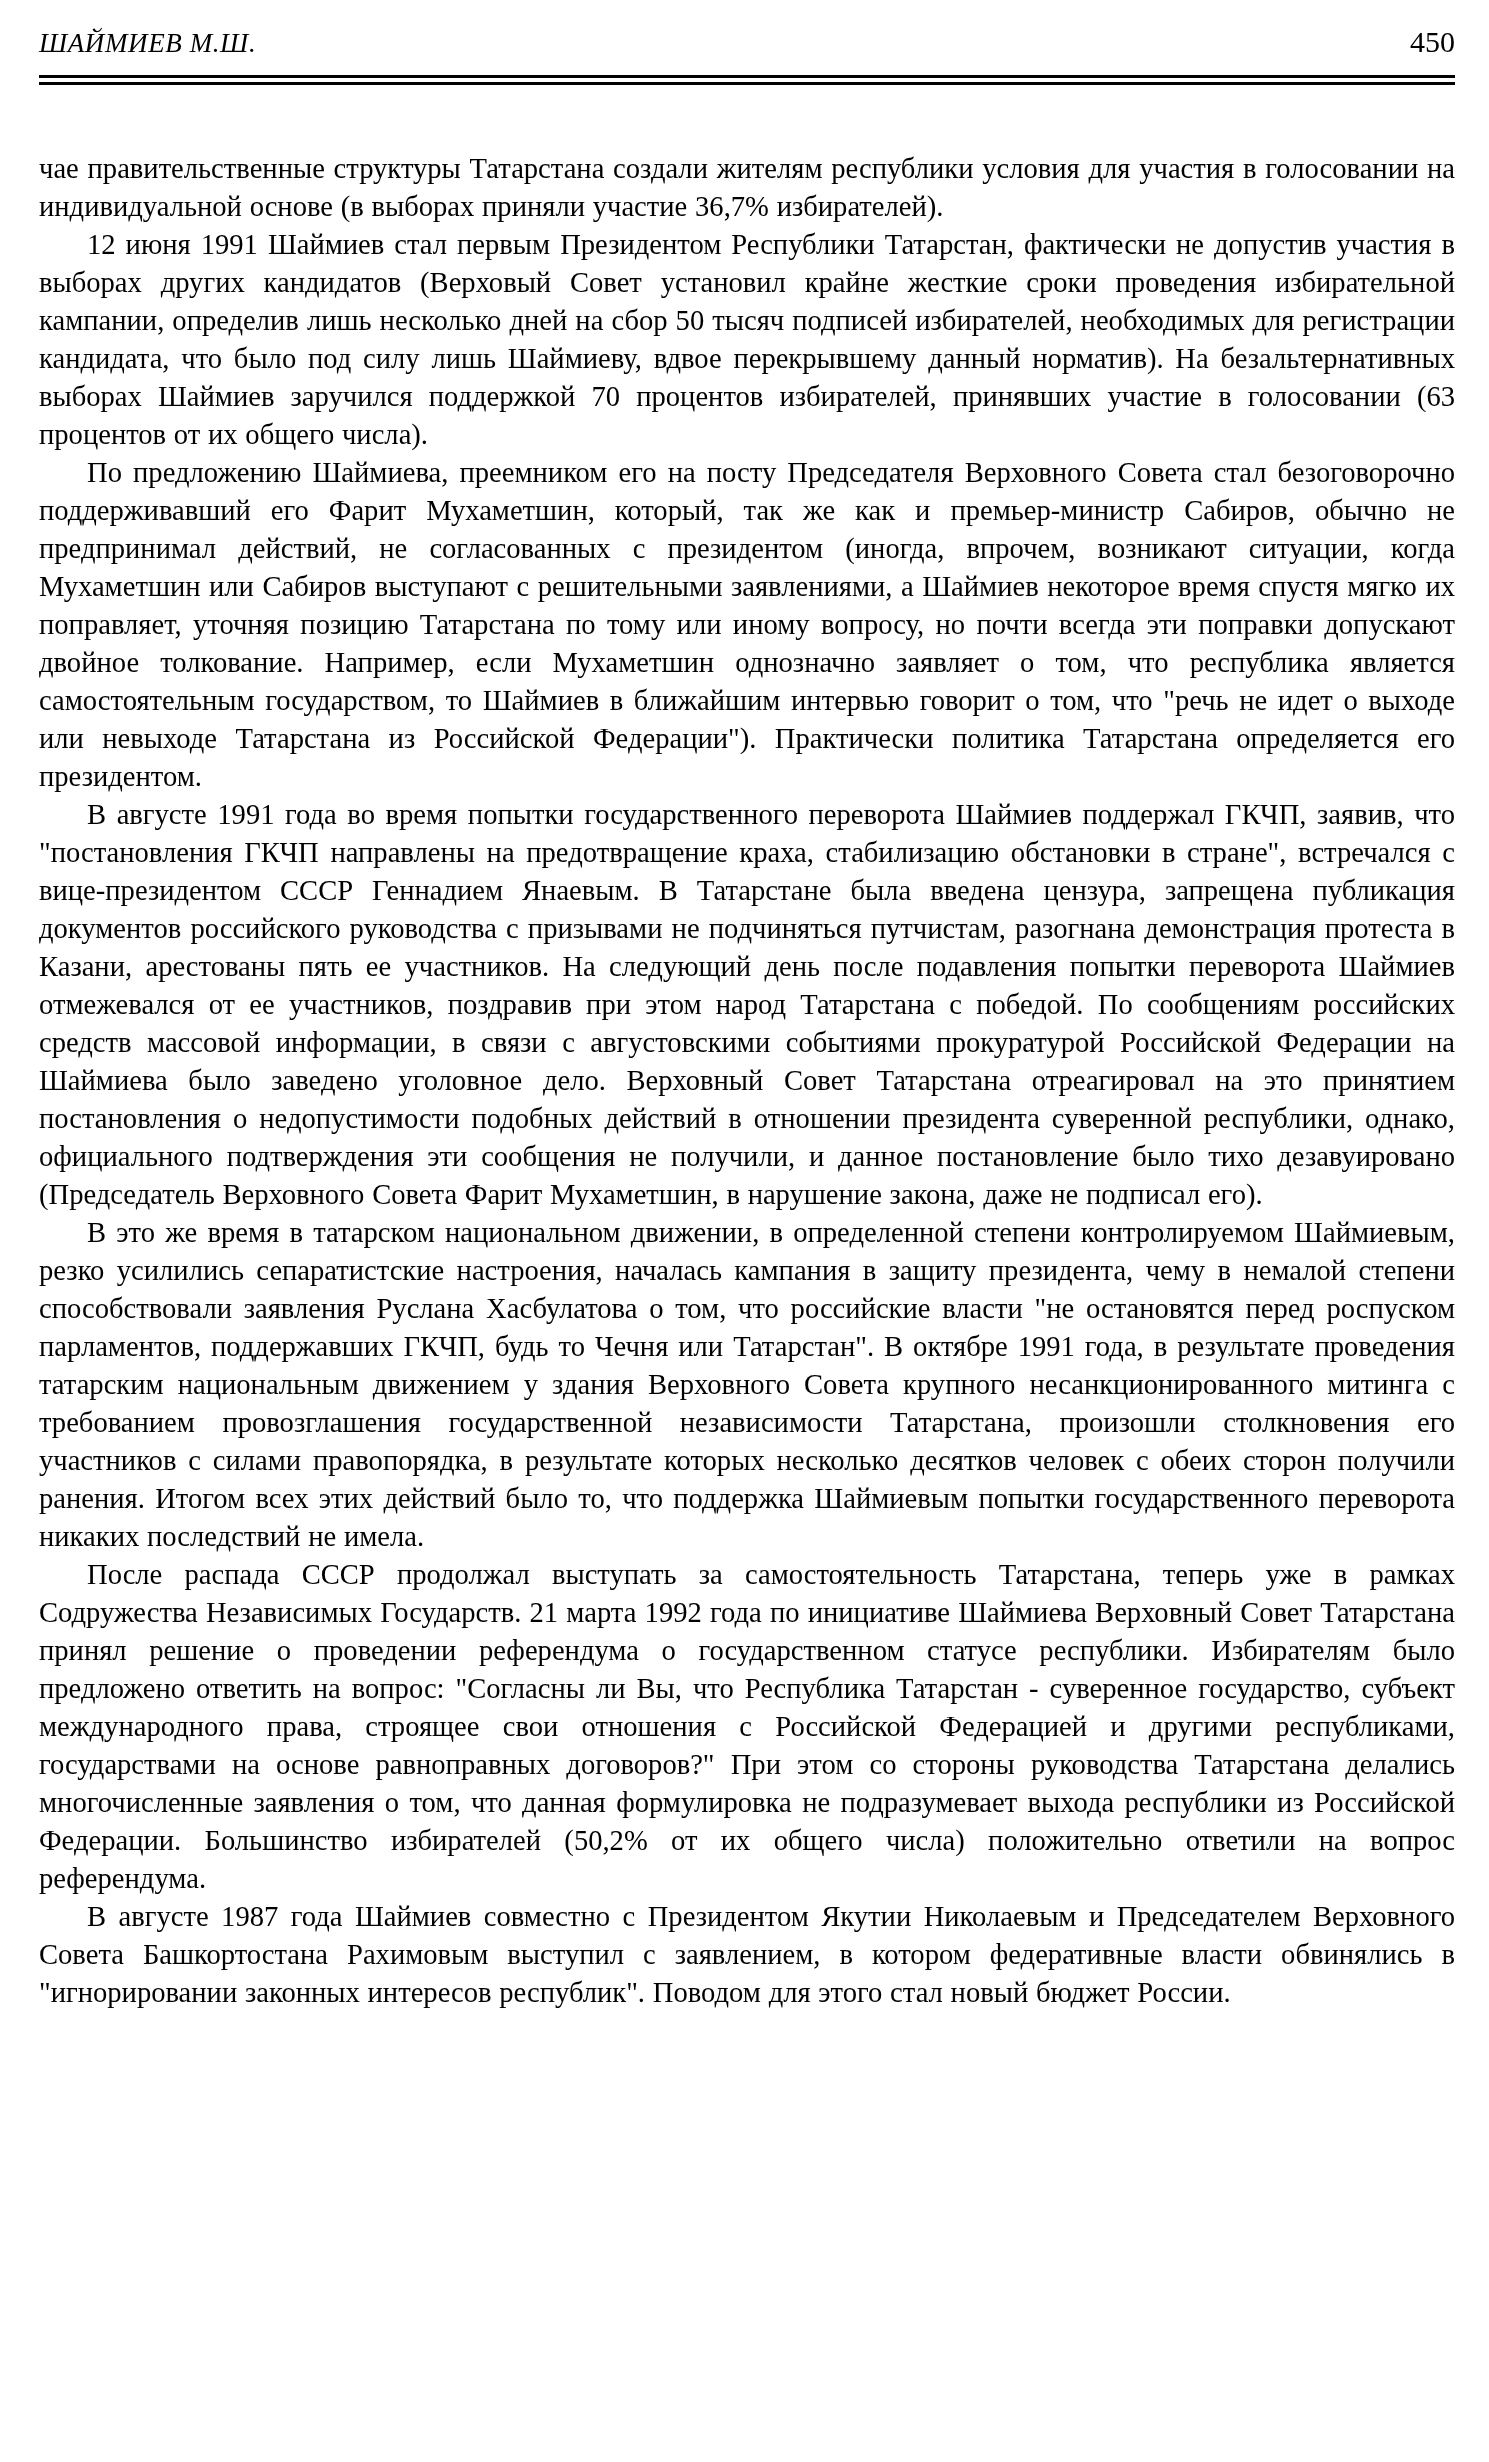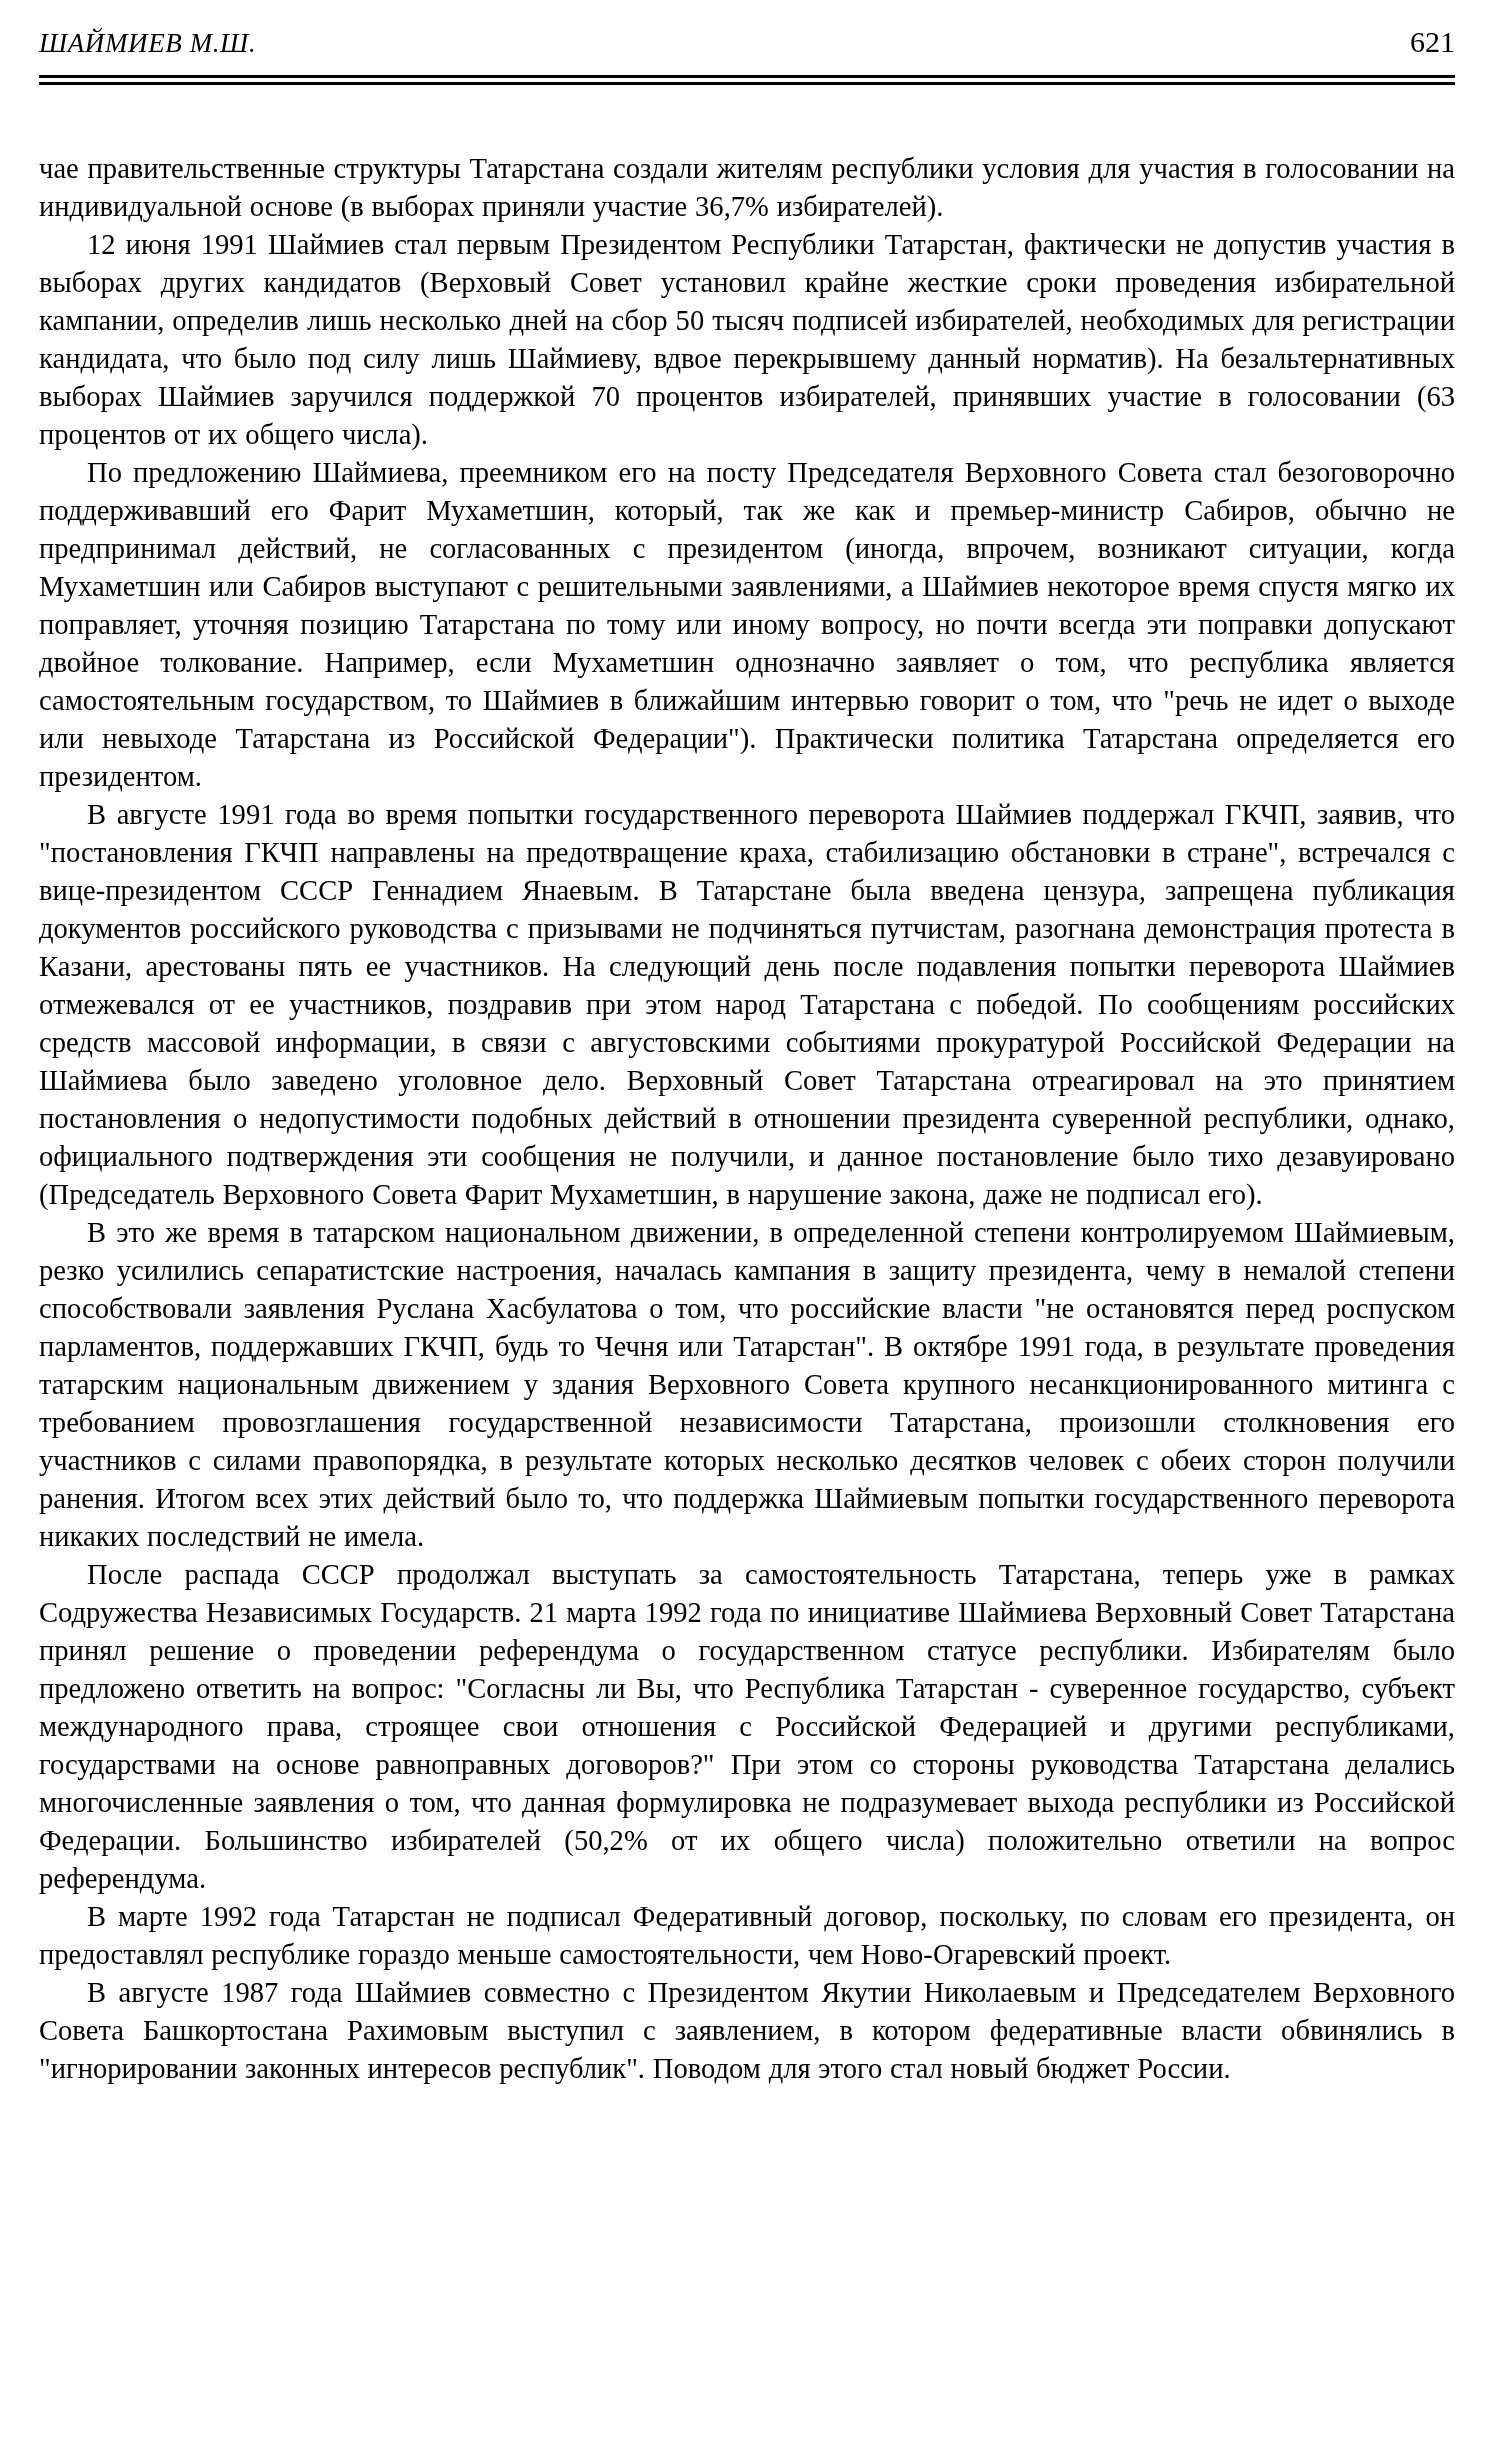--- a/index.html
+++ b/index.html
@@ -59,30 +59,29 @@
     margin-top: 45px;
   }
 </style>
 </head>
 <body>
 
 <div class="page">
 
   <div class="running-head">
     <span class="running-title">ШАЙМИЕВ М.Ш.</span>
-    <span class="page-number">621</span>
+    <span class="page-number">450</span>
   </div>
 
   <div class="double-rule"></div>
 
   <div class="body-text">
     <p class="no-indent">чае правительственные структуры Татарстана создали жителям республики условия для участия в голосовании на индивидуальной основе (в выборах приняли участие 36,7% избирателей).</p>
     <p>12 июня 1991 Шаймиев стал первым Президентом Республики Татарстан, фактически не допустив участия в выборах других кандидатов (Верховый Совет установил крайне жесткие сроки проведения избирательной кампании, определив лишь несколько дней на сбор 50 тысяч подписей избирателей, необходимых для регистрации кандидата, что было под силу лишь Шаймиеву, вдвое перекрывшему данный норматив). На безальтернативных выборах Шаймиев заручился поддержкой 70 процентов избирателей, принявших участие в голосовании (63 процентов от их общего числа).</p>
     <p>По предложению Шаймиева, преемником его на посту Председателя Верховного Совета стал безоговорочно поддерживавший его Фарит Мухаметшин, который, так же как и премьер-министр Сабиров, обычно не предпринимал действий, не согласованных с президентом (иногда, впрочем, возникают ситуации, когда Мухаметшин или Сабиров выступают с решительными заявлениями, а Шаймиев некоторое время спустя мягко их поправляет, уточняя позицию Татарстана по тому или иному вопросу, но почти всегда эти поправки допускают двойное толкование. Например, если Мухаметшин однозначно заявляет о том, что республика является самостоятельным государством, то Шаймиев в ближайшим интервью говорит о том, что "речь не идет о выходе или невыходе Татарстана из Российской Федерации"). Практически политика Татарстана определяется его президентом.</p>
     <p>В августе 1991 года во время попытки государственного переворота Шаймиев поддержал ГКЧП, заявив, что "постановления ГКЧП направлены на предотвращение краха, стабилизацию обстановки в стране", встречался с вице-президентом СССР Геннадием Янаевым. В Татарстане была введена цензура, запрещена публикация документов российского руководства с призывами не подчиняться путчистам, разогнана демонстрация протеста в Казани, арестованы пять ее участников. На следующий день после подавления попытки переворота Шаймиев отмежевался от ее участников, поздравив при этом народ Татарстана с победой. По сообщениям российских средств массовой информации, в связи с августовскими событиями прокуратурой Российской Федерации на Шаймиева было заведено уголовное дело. Верховный Совет Татарстана отреагировал на это принятием постановления о недопустимости подобных действий в отношении президента суверенной республики, однако, официального подтверждения эти сообщения не получили, и данное постановление было тихо дезавуировано (Председатель Верховного Совета Фарит Мухаметшин, в нарушение закона, даже не подписал его).</p>
     <p>В это же время в татарском национальном движении, в определенной степени контролируемом Шаймиевым, резко усилились сепаратистские настроения, началась кампания в защиту президента, чему в немалой степени способствовали заявления Руслана Хасбулатова о том, что российские власти "не остановятся перед роспуском парламентов, поддержавших ГКЧП, будь то Чечня или Татарстан". В октябре 1991 года, в результате проведения татарским национальным движением у здания Верховного Совета крупного несанкционированного митинга с требованием провозглашения государственной независимости Татарстана, произошли столкновения его участников с силами правопорядка, в результате которых несколько десятков человек с обеих сторон получили ранения. Итогом всех этих действий было то, что поддержка Шаймиевым попытки государственного переворота никаких последствий не имела.</p>
     <p>После распада СССР продолжал выступать за самостоятельность Татарстана, теперь уже в рамках Содружества Независимых Государств. 21 марта 1992 года по инициативе Шаймиева Верховный Совет Татарстана принял решение о проведении референдума о государственном статусе республики. Избирателям было предложено ответить на вопрос: "Согласны ли Вы, что Республика Татарстан - суверенное государство, субъект международного права, строящее свои отношения с Российской Федерацией и другими республиками, государствами на основе равноправных договоров?" При этом со стороны руководства Татарстана делались многочисленные заявления о том, что данная формулировка не подразумевает выхода республики из Российской Федерации. Большинство избирателей (50,2% от их общего числа) положительно ответили на вопрос референдума.</p>
-    <p>В марте 1992 года Татарстан не подписал Федеративный договор, поскольку, по словам его президента, он предоставлял республике гораздо меньше самостоятельности, чем Ново-Огаревский проект.</p>
     <p>В августе 1987 года Шаймиев совместно с Президентом Якутии Николаевым и Председателем Верховного Совета Башкортостана Рахимовым выступил с заявлением, в котором федеративные власти обвинялись в "игнорировании законных интересов республик". Поводом для этого стал новый бюджет России.</p>
   </div>
 
 </div>
 
 
 </body></html>

